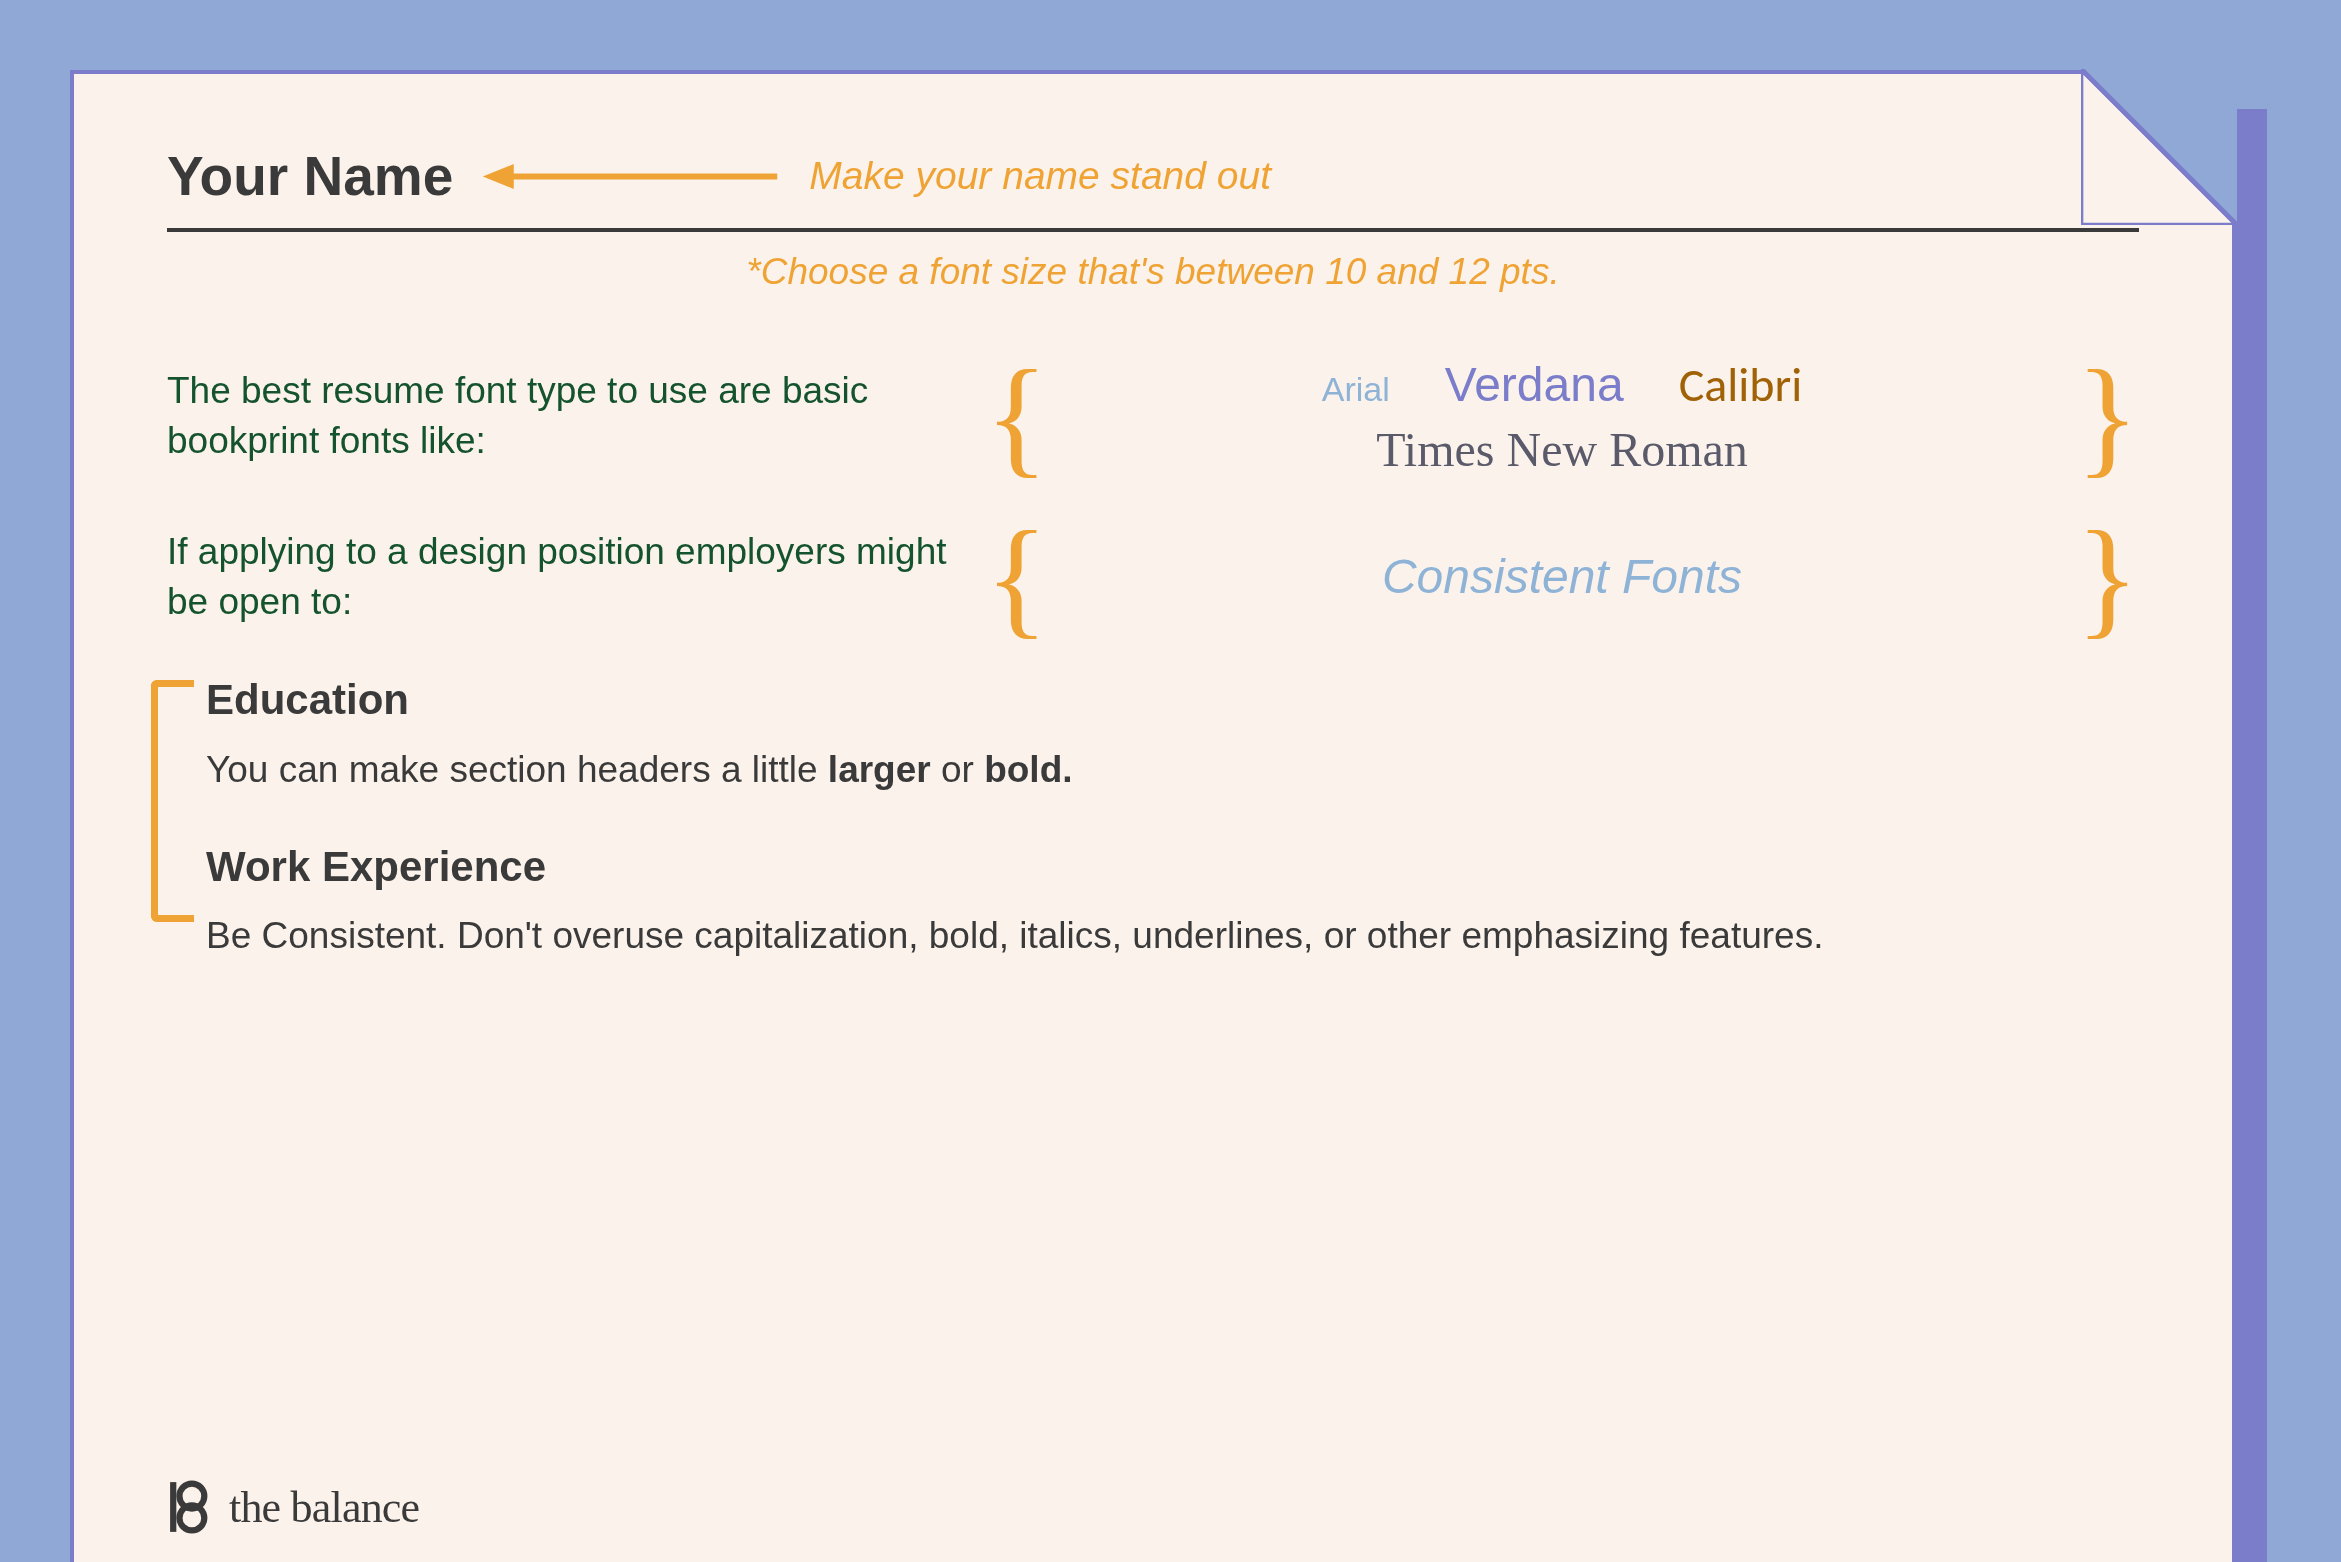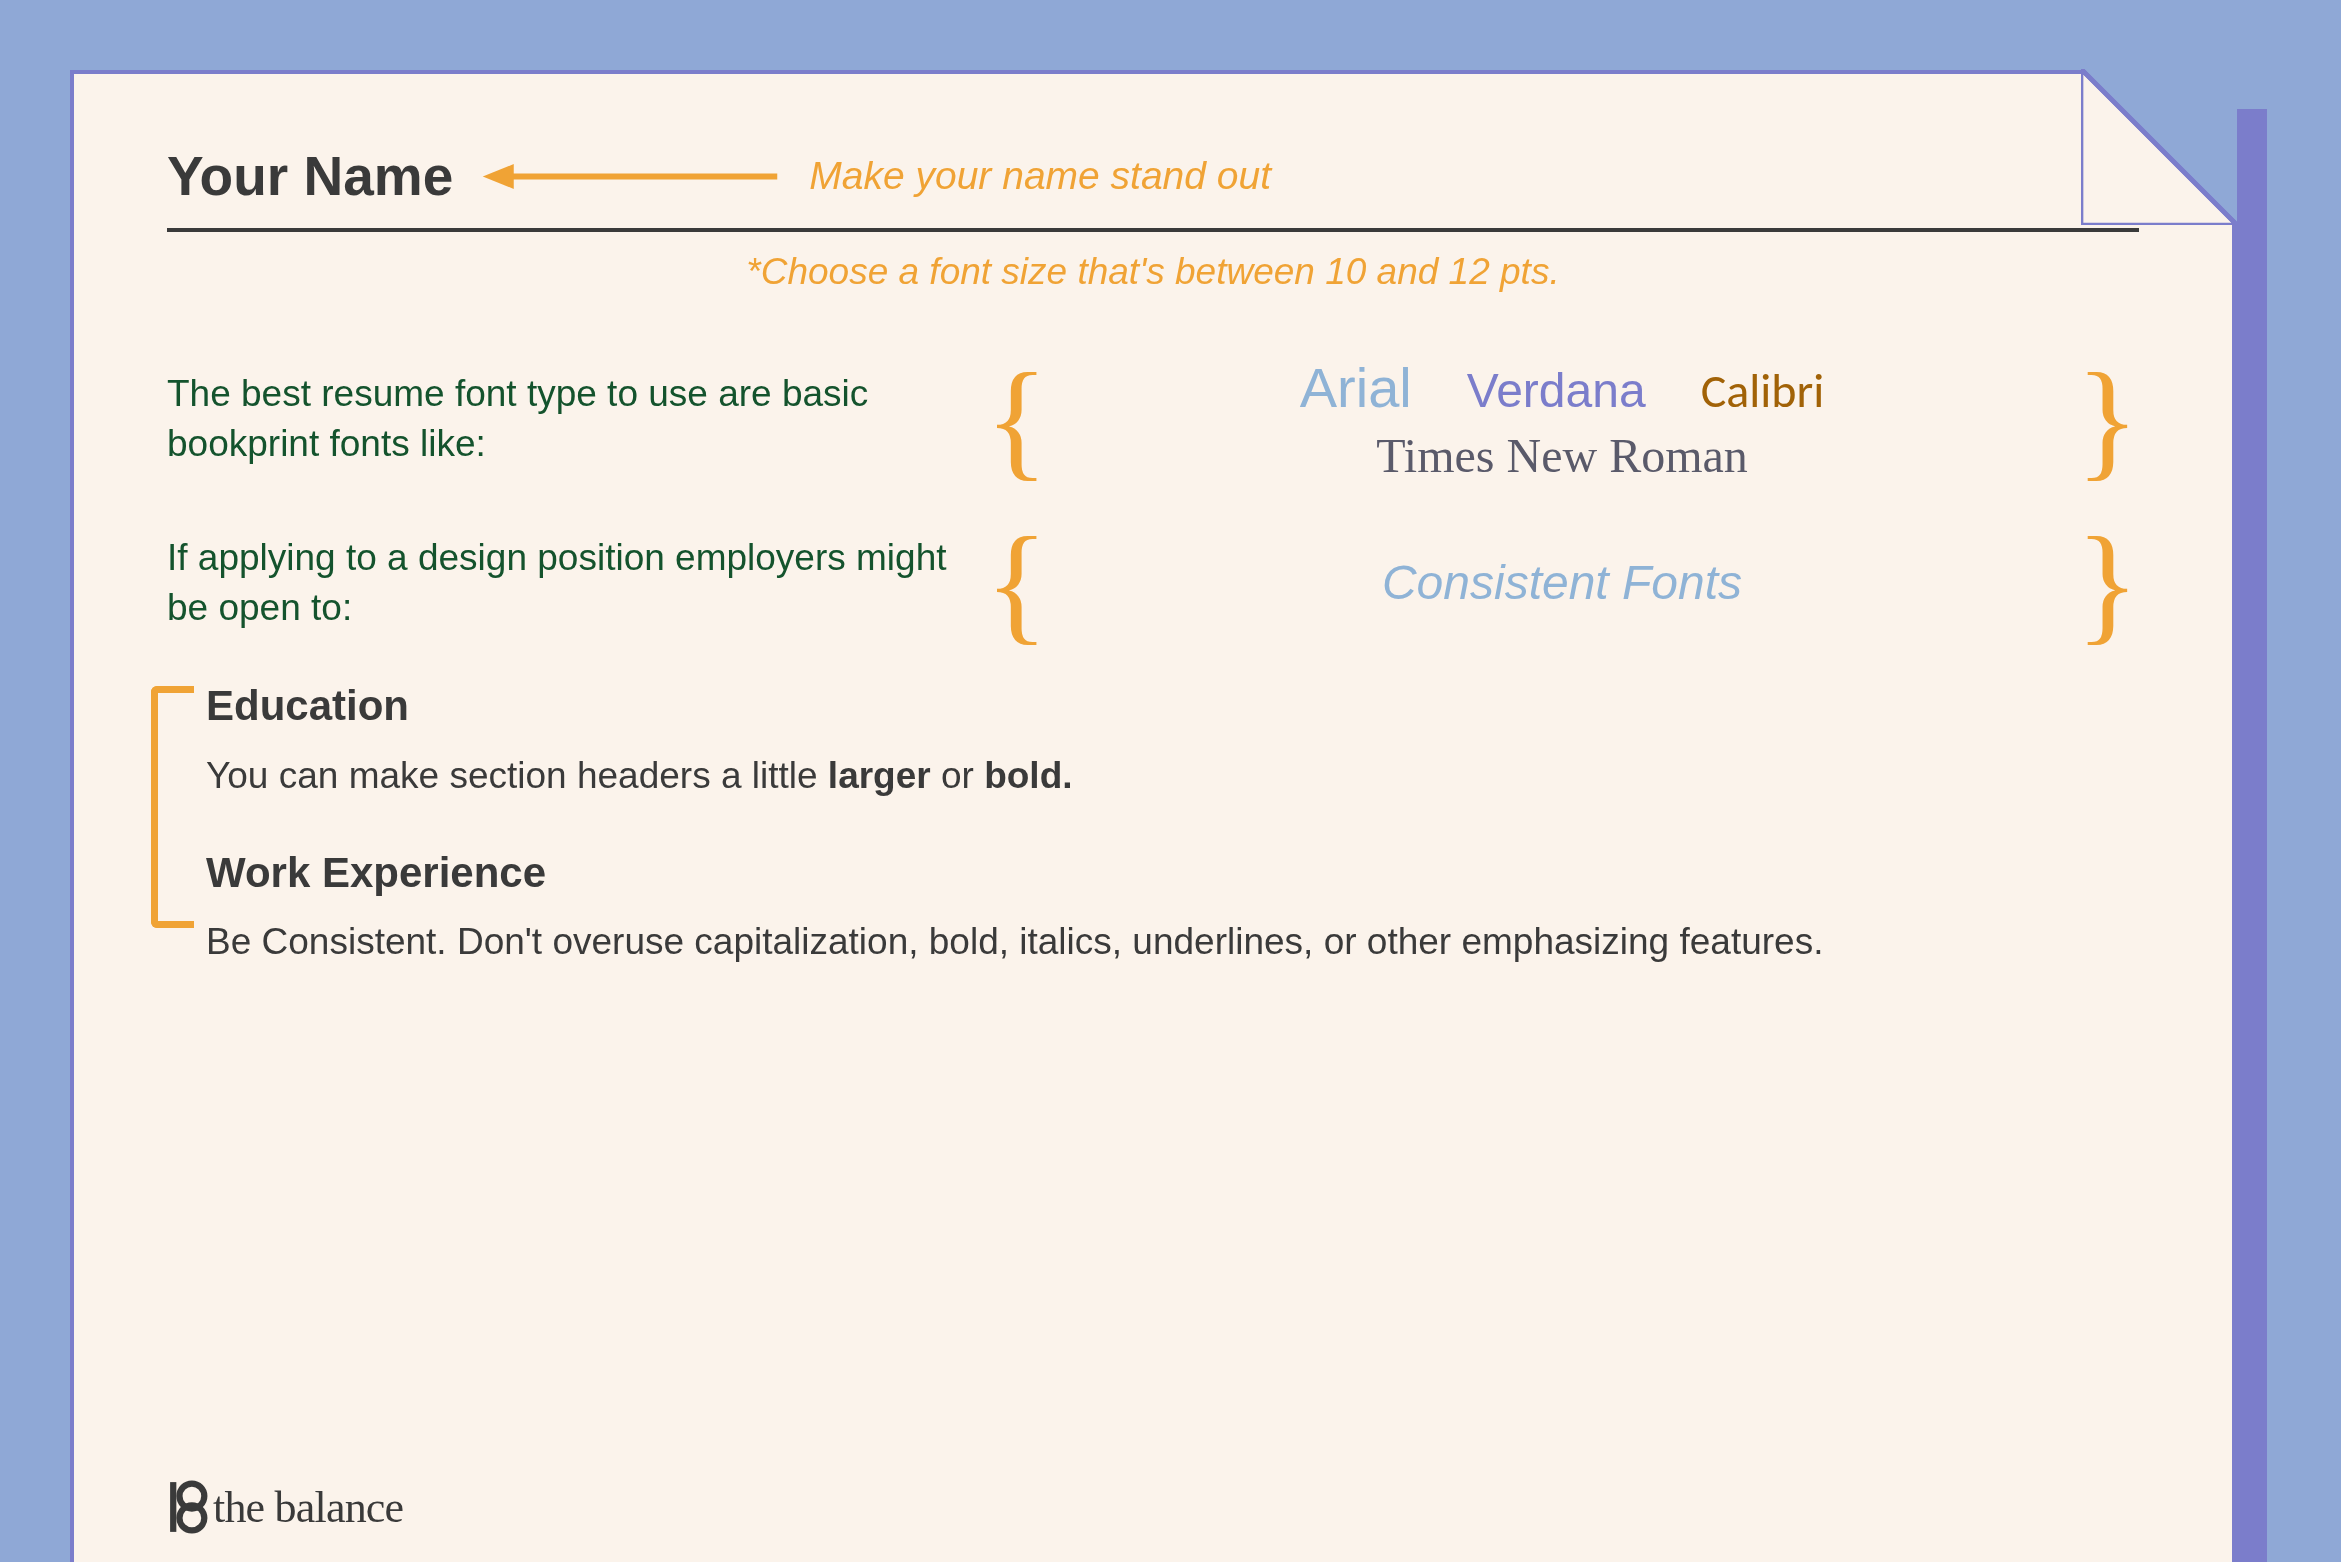--- a/index.html
+++ b/index.html
@@ -106,21 +106,21 @@
     flex: 1;
     text-align: center;
   }
   .font-examples-line1 {
     display: flex;
     justify-content: center;
     gap: 55px;
     align-items: baseline;
     margin-bottom: 7.8px;
   }
-  .f-arial { font-family: Arial, sans-serif; color: #8FB3D6; font-size: 56px; }
+  .f-arial { font-family: Arial, sans-serif; color: #8FB3D6; font-size: 34px; }
   .f-verdana { font-family: Verdana, sans-serif; color: #7B7DCB; font-size: 48px; }
   .f-calibri { font-family: Calibri, Arial, sans-serif; color: #a16207; font-size: 48px; }
   .f-times { font-family: 'Times New Roman', Times, serif; color: #5A5A6A; font-size: 48px; }
   .f-alt { font-family: Verdana, sans-serif; font-style: italic; color: #8FB3D6; font-size: 48px; }
   .section-block {
     position: relative;
     padding-left: 39px;
     margin-top: 31px;
   }
   .section-bracket {
@@ -147,21 +147,21 @@
     line-height: 1.4;
     margin-bottom: 47px;
   }
   .b { font-weight: 700; }
   .logo-row {
     position: absolute;
     bottom: 31px;
     left: 93px;
     display: flex;
     align-items: center;
-    gap: 4px;
+    gap: 20px;
     color: #3A3A3A;
   }
   .logo-text {
     font-family: Georgia, serif;
     font-size: 44px;
     letter-spacing: -0.8px;
   }
 </style>
 </head>
 <body>

